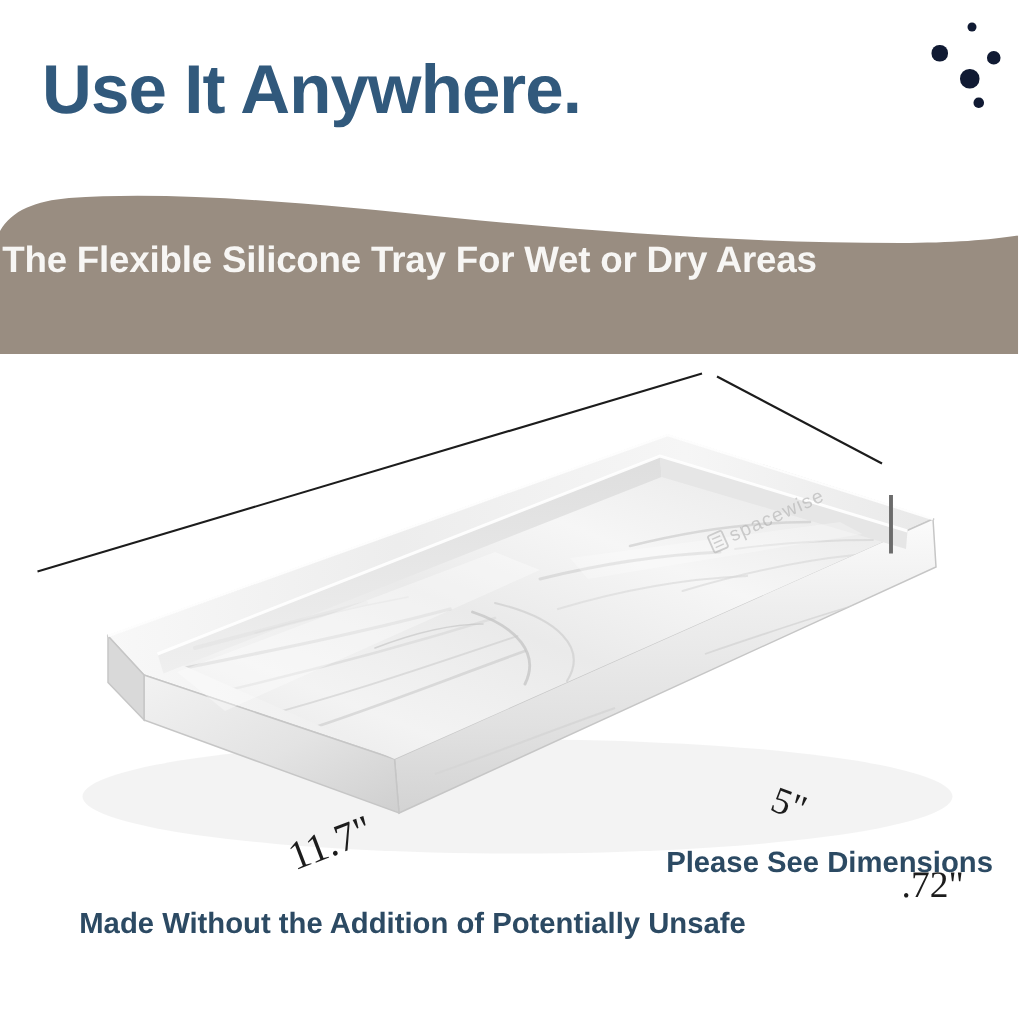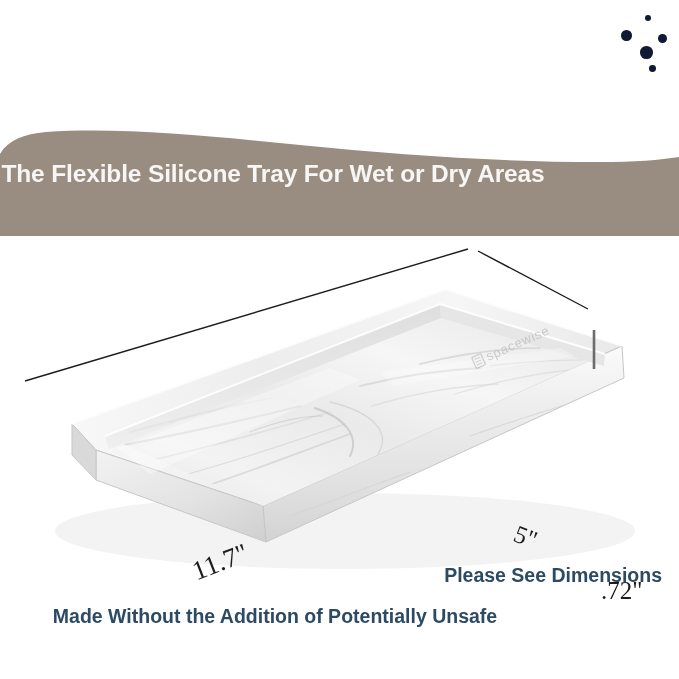--- a/index.html
+++ b/index.html
@@ -96,20 +96,21 @@
   }
   .footer-claim div { white-space:nowrap; }
 </style>
 </head>
 <body>
 
 <div id="page">
 
   <div class="header-zone">
 
+    <div class="headline">Use It Anywhere.</div>
 
     <div class="dots">
       <span class="dot" style="left:31px;top:7px;width:6px;height:6px;"></span>
       <span class="dot" style="left:7px;top:22px;width:10.5px;height:10.5px;"></span>
       <span class="dot" style="left:44px;top:26px;width:8.8px;height:8.8px;"></span>
       <span class="dot" style="left:26px;top:38px;width:12.6px;height:12.6px;"></span>
       <span class="dot" style="left:35px;top:57px;width:6.8px;height:6.8px;"></span>
     </div>
 
     <div class="tan-band">

